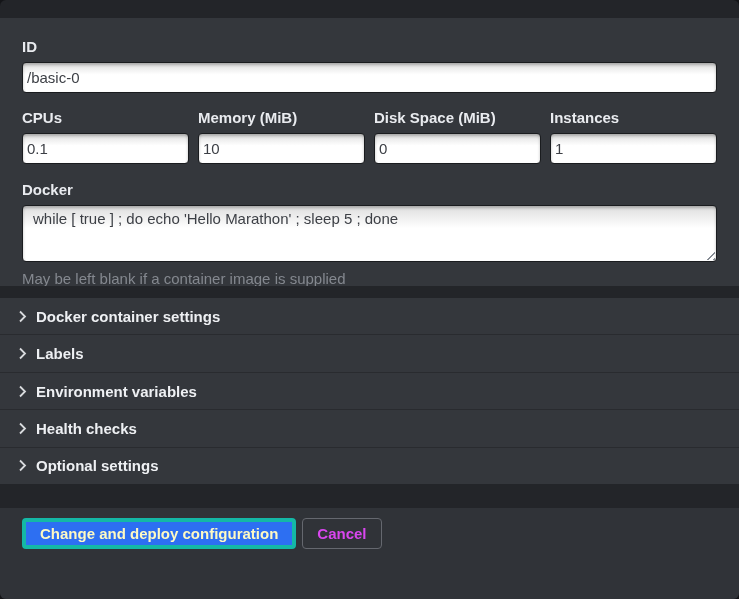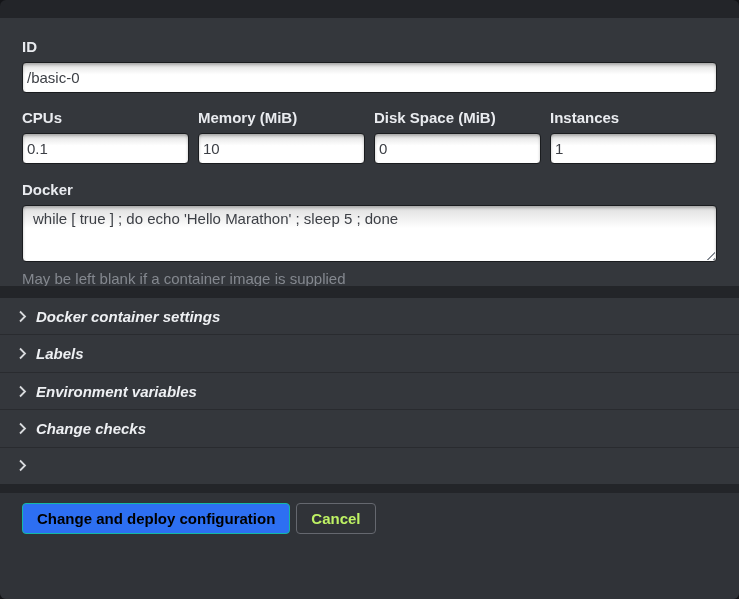--- a/index.html
+++ b/index.html
@@ -80,22 +80,22 @@
       #858b93 0, #858b93 1.5px, transparent 1.5px, transparent 4.5px);
     cursor: nwse-resize;
   }
   .help-text {
     margin-top: 8px;
     font-size: 15px; color: #84888f;
   }
   
   .accordion {
     flex: 0 0 186px;
-    margin-bottom: 9px;
-    display: flex; flex-direction: column; font-style: italic;
+    margin-bottom: 24px;
+    display: flex; flex-direction: column;
   }
   .acc-row {
     flex: 1;
     display: flex; align-items: center;
     padding: 0 18px;
     cursor: pointer;
   }
   .acc-row + .acc-row { border-top: 1px solid #292b2f; }
   .chev { flex: 0 0 auto; margin-right: 9px; display: flex; align-items: center; }
   .acc-label {
@@ -110,24 +110,24 @@
   }
   .btn {
     height: 31px;
     border-radius: 4px;
     font-size: 15px; font-weight: 700;
     font-family: "Liberation Sans", sans-serif;
     padding: 0 14px;
     cursor: pointer;
   }
   .btn-primary {
-    background: #2d6ff2; border: 1px solid #14b8a6; color: #000000;
+    background: #2d6ff2; border: 4px solid #14b8a6; color: #fef9c3;
   }
   .btn-cancel {
-    background: transparent; border: 1px solid #65686f; color: #bef264;
+    background: transparent; border: 1px solid #65686f; color: #d946ef;
   }
 </style>
 </head>
 <body>
 
 <div class="modal">
 
 
   <div class="panel form-section">
 
@@ -194,29 +194,30 @@
       </span>
       <span class="acc-label">Environment variables</span>
     </div>
 
     <div class="acc-row">
       <span class="chev">
         <svg width="9" height="13" viewBox="0 0 9 13">
             <polyline points="2,1.5 7,6.5 2,11.5" fill="none" stroke="#d9dbde" stroke-width="1.8"></polyline>
           </svg>
       </span>
-      <span class="acc-label">Change checks</span>
-    </div>
-
-    <div class="acc-row">
-      <span class="chev">
-        <svg width="9" height="13" viewBox="0 0 9 13">
-            <polyline points="2,1.5 7,6.5 2,11.5" fill="none" stroke="#d9dbde" stroke-width="1.8"></polyline>
-          </svg>
-      </span>
+      <span class="acc-label">Health checks</span>
+    </div>
+
+    <div class="acc-row">
+      <span class="chev">
+        <svg width="9" height="13" viewBox="0 0 9 13">
+            <polyline points="2,1.5 7,6.5 2,11.5" fill="none" stroke="#d9dbde" stroke-width="1.8"></polyline>
+          </svg>
+      </span>
+      <span class="acc-label">Optional settings</span>
     </div>
 
   </div>
 
   <div class="modal-footer">
     <button class="btn btn-primary">Change and deploy configuration</button>
     <button class="btn btn-cancel">Cancel</button>
   </div>
 
 </div>

